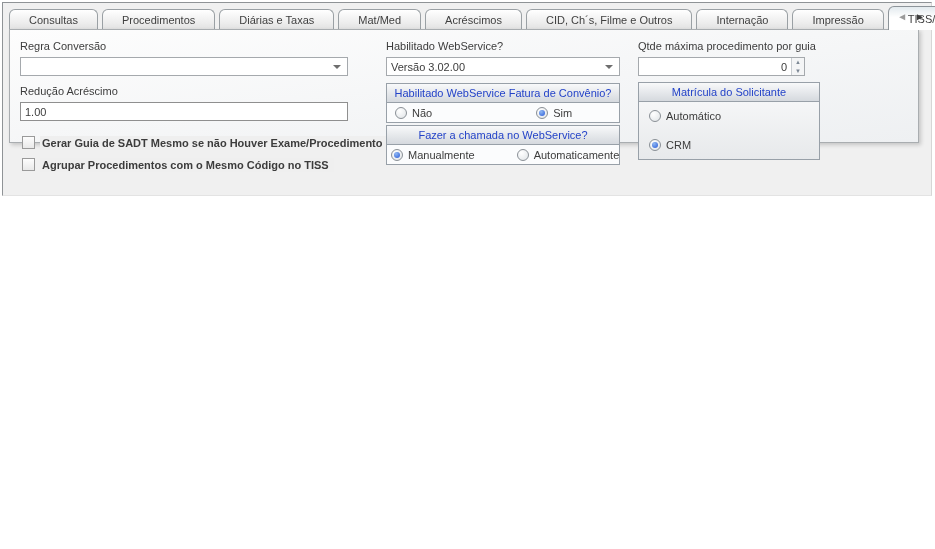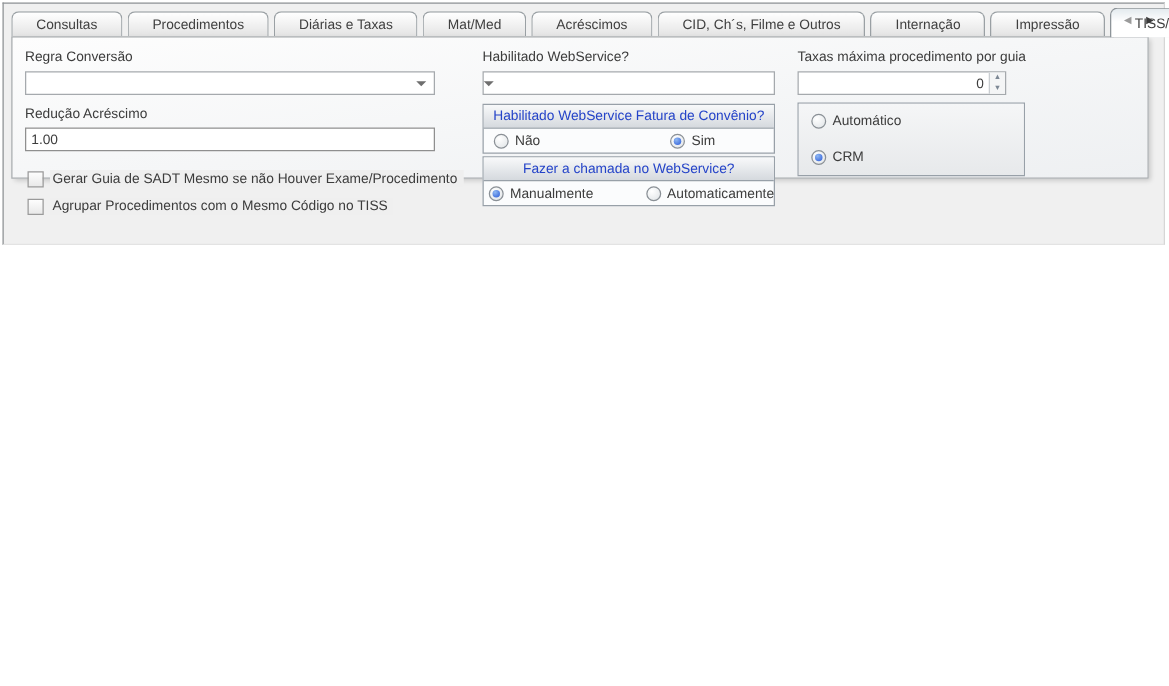--- a/index.html
+++ b/index.html
@@ -48,21 +48,21 @@
   
   .spin { position:absolute; height:19px; background:#ffffff; border:1px solid #a5a9ad;
     display:flex; align-items:stretch; }
   .spin input { text-align:right; padding-right:4px; }
   .spin .spin-btns { width:14px; border-left:1px solid #c9cdd1; display:flex;
     flex-direction:column; background:#f4f5f6; }
   .spin .spin-btns span { flex:1; display:flex; align-items:center; justify-content:center;
     font-size:6px; color:#7c8794; line-height:1; cursor:default; }
 
   
-  .cbrow { position:absolute; display:flex; align-items:flex-end; }
+  .cbrow { position:absolute; display:flex; align-items:flex-start;font-weight:bold; }
   .cbbox { width:13px; height:13px; border:1px solid #9a9a9a;
     background:linear-gradient(#fdfdfd,#e9e9e9); margin-right:5px; flex:none; }
   .cbrow .cblabel { background:#efefef; padding:1px 5px 1px 2px; }
 
   
   .group { position:absolute; border:1px solid #98a0a8; background:#fbfcfd; }
   .group-header { height:19px; display:flex; align-items:center; justify-content:center;
     background:linear-gradient(#f8f9fa, #d5d9de); border-bottom:1px solid #98a0a8;
     color:#2443c8; white-space:nowrap; }
   .group-body { display:flex; align-items:center; }
@@ -139,20 +139,21 @@
       <span class="cbbox"></span>
       <span class="cblabel">Gerar Guia de SADT Mesmo se não Houver Exame/Procedimento</span>
     </div>
     <div class="cbrow" style="left:12px; top:128px;">
       <span class="cbbox"></span>
       <span class="cblabel">Agrupar Procedimentos com o Mesmo Código no TISS</span>
     </div>
 
     <span class="lbl" style="left:376px; top:10px;">Habilitado WebService?</span>
     <div class="combo" style="left:376px; top:27px; width:234px;">
+      <span class="combo-text">Versão 3.02.00</span>
       <span class="combo-arrow"></span>
     </div>
 
     <div class="group" style="left:376px; top:53px; width:234px;">
       <div class="group-header">Habilitado WebService Fatura de Convênio?</div>
       <div class="group-body h">
         <label class="radio">
           <span class="circle"></span>
           <span>Não</span>
         </label>
@@ -174,30 +175,31 @@
             </span>
           <span>Manualmente</span>
         </label>
         <label class="radio" style="margin-left:30px;">
           <span class="circle"></span>
           <span>Automaticamente</span>
         </label>
       </div>
     </div>
 
-    <span class="lbl" style="left:628px; top:10px;">Taxas máxima procedimento por guia</span>
+    <span class="lbl" style="left:628px; top:10px;">Qtde máxima procedimento por guia</span>
     <div class="spin" style="left:628px; top:27px; width:167px;">
       <input type="text" value="0" style="">
       <span class="spin-btns">
         <span>▲</span>
         <span>▼</span>
       </span>
     </div>
 
     <div class="group" style="left:628px; top:52px; width:182px;">
+      <div class="group-header">Matrícula do Solicitante</div>
       <div class="group-body v">
         <label class="radio" style="margin-left:2px;">
           <span class="circle"></span>
           <span>Automático</span>
         </label>
         <label class="radio on" style="margin-left:2px;">
           <span class="circle">
               <span class="dot"></span>
             </span>
           <span>CRM</span>

